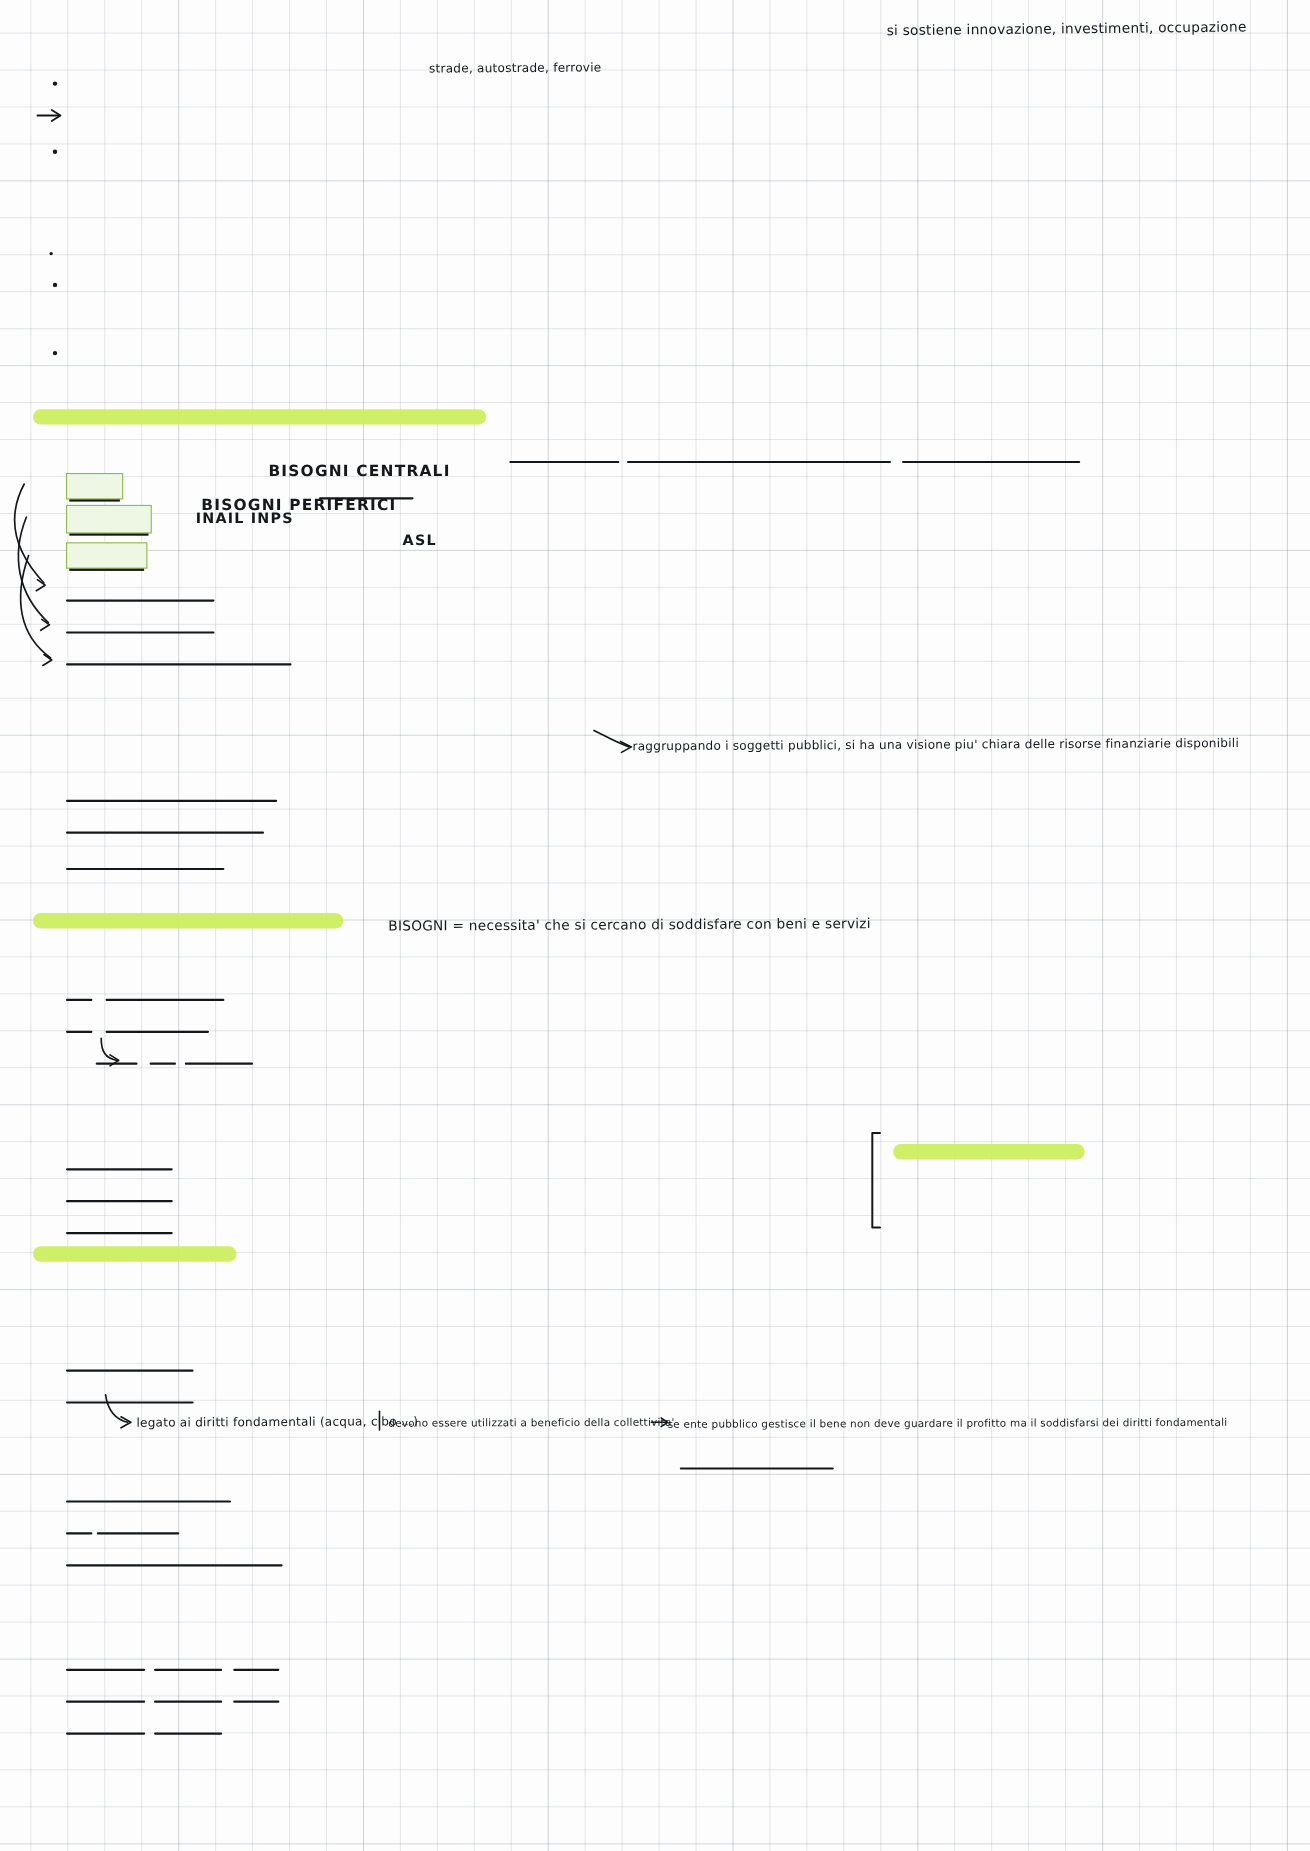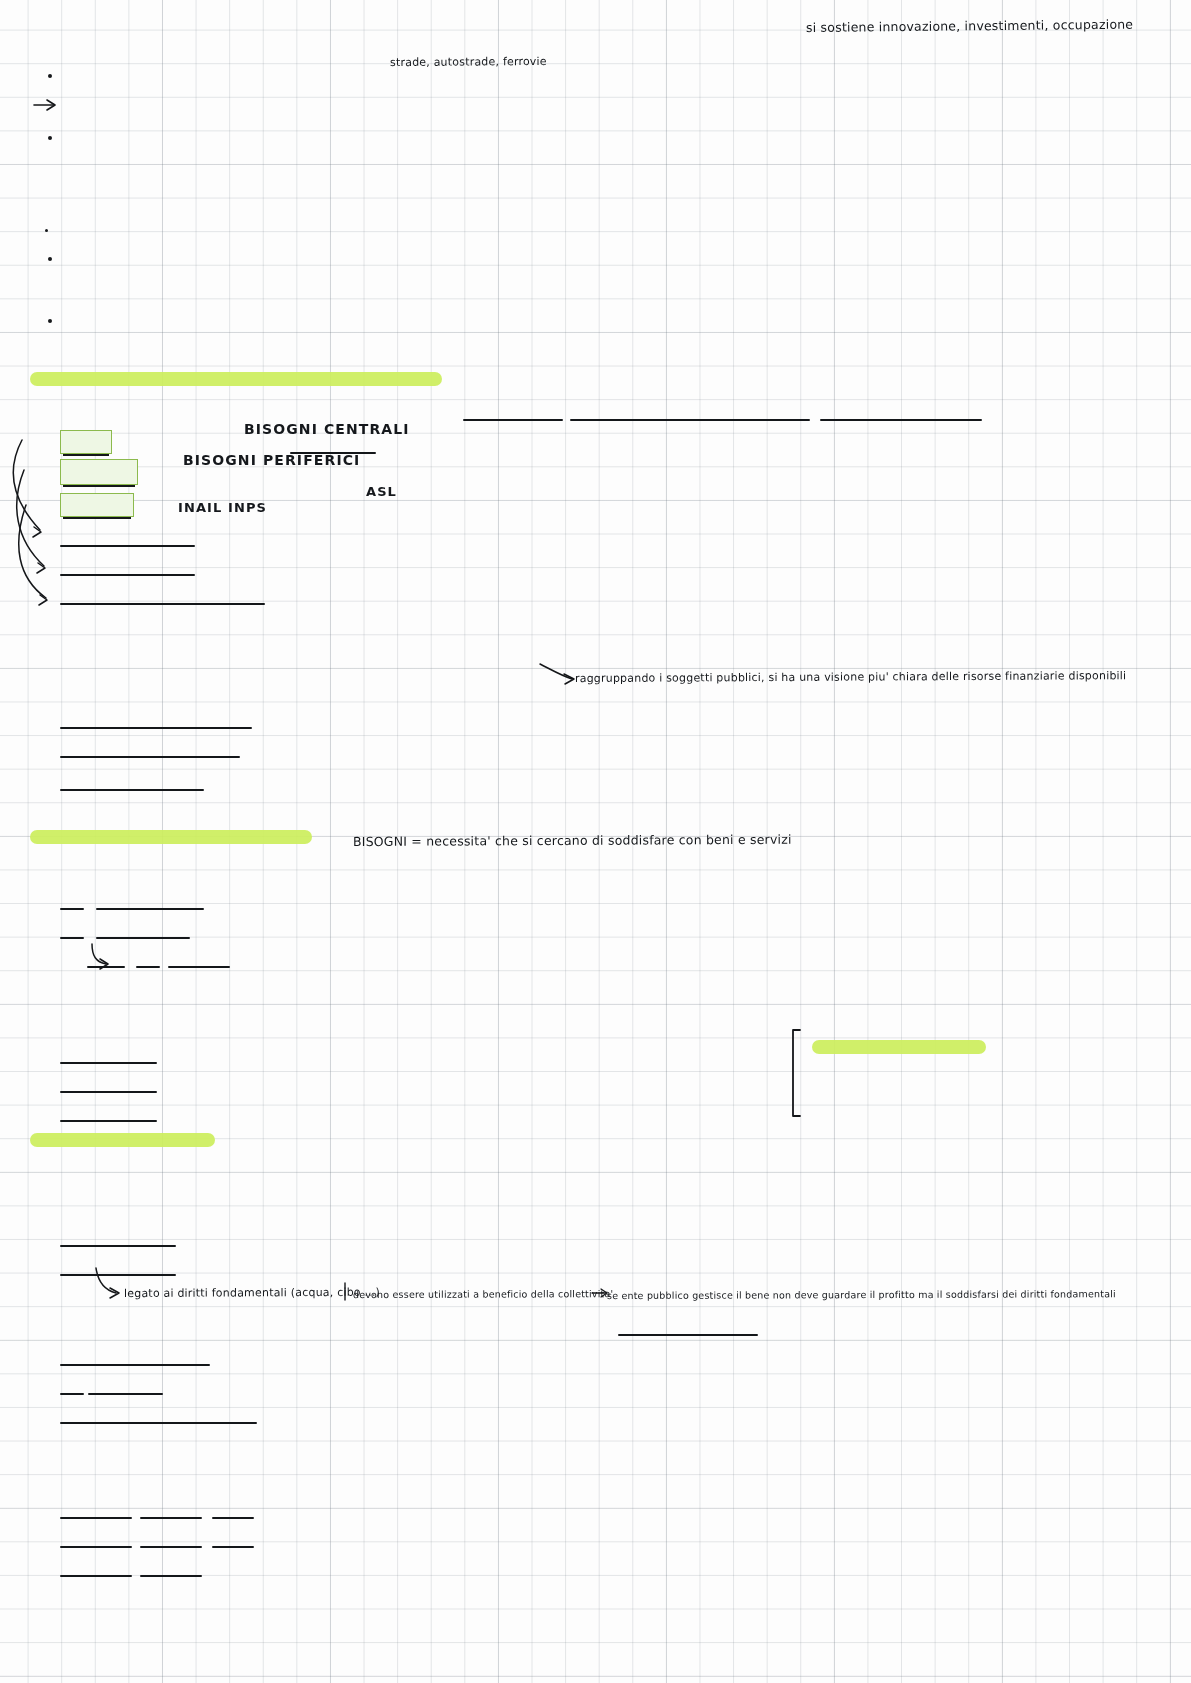--- a/index.html
+++ b/index.html
@@ -140,21 +140,21 @@
   <div class="rule" style="left:140px;top:1575px;width:62px;"></div>
 
   <div class="hw note" style="left:806px;top:20px;transform:rotate(-0.6deg);">si sostiene innovazione, investimenti, occupazione</div>
 
   <div class="hw note-sm" style="left:390px;top:56px;transform:rotate(-0.4deg);">strade, autostrade, ferrovie</div>
 
   <div class="hw caps big" style="left:244px;top:421px;">BISOGNI CENTRALI</div>
 
   <div class="hw caps big" style="left:183px;top:452px;">BISOGNI PERIFERICI</div>
 
-  <div class="hw caps" style="left:178px;top:500px;font-size:13px;">INAIL INPS</div>
+  <div class="hw caps" style="left:178px;top:464px;font-size:13px;">INAIL INPS</div>
 
   <div class="hw caps" style="left:366px;top:484px;font-size:13px;">ASL</div>
 
   <div class="hw note-sm" style="left:575px;top:672px;transform:rotate(-0.3deg);">raggruppando i soggetti pubblici, si ha una visione piu' chiara delle risorse finanziarie disponibili</div>
 
   <div class="hw note" style="left:353px;top:834px;transform:rotate(-0.3deg);">BISOGNI = necessita' che si cercano di soddisfare con beni e servizi</div>
 
   <div class="hw note-sm" style="left:124px;top:1287px;transform:rotate(-0.3deg);">legato ai diritti fondamentali (acqua, cibo ...)</div>
 
   <div class="hw note-xs" style="left:353px;top:1289px;transform:rotate(-0.2deg);">devono essere utilizzati a beneficio della collettivita'</div>

